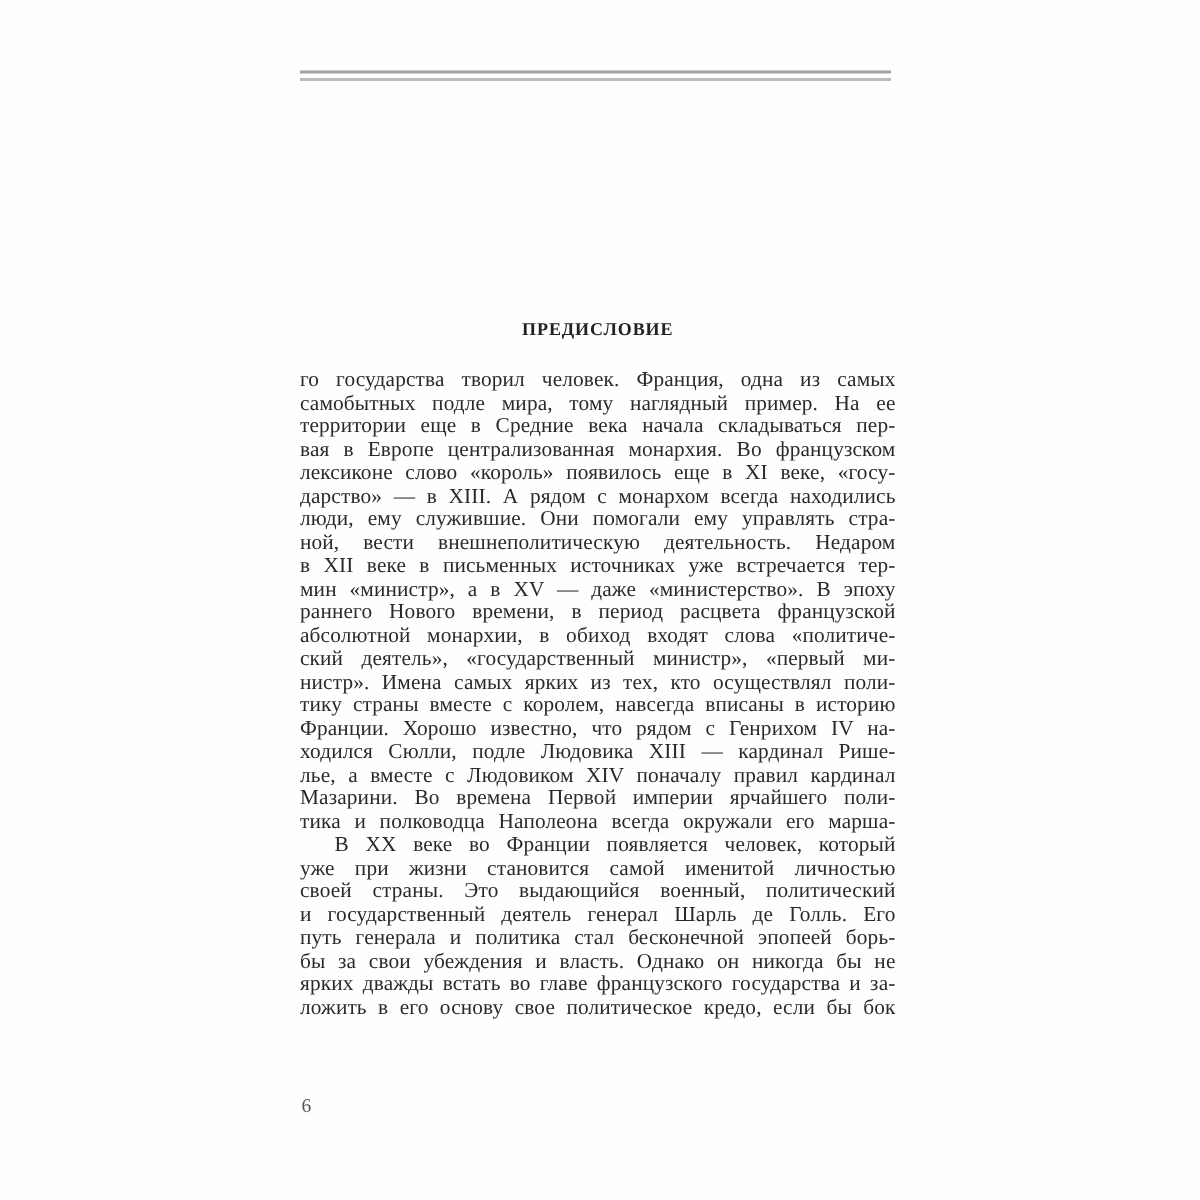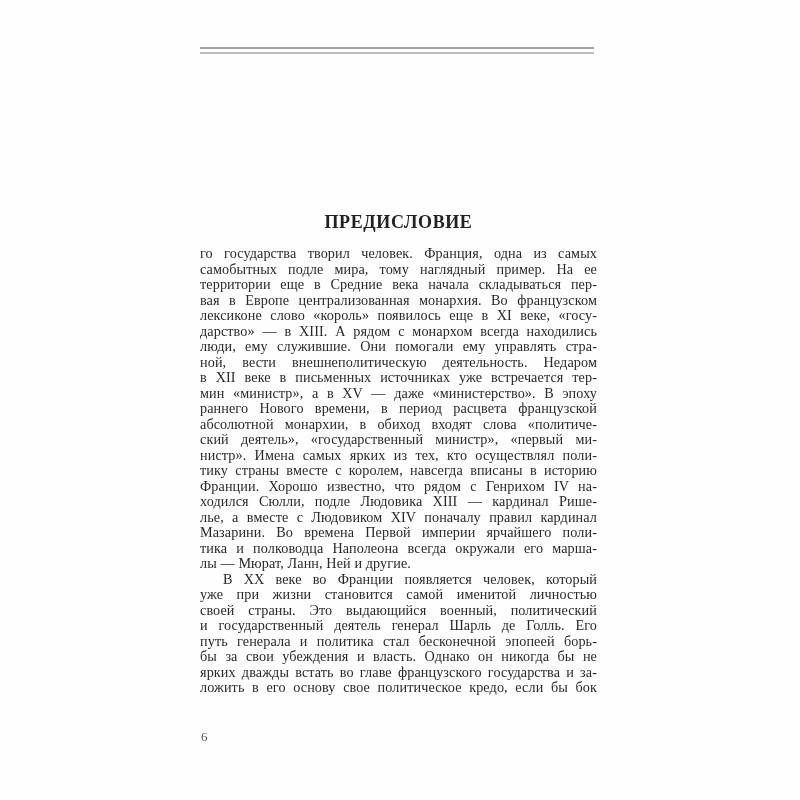--- a/index.html
+++ b/index.html
@@ -19,21 +19,21 @@
     width: 394px; height: 3px;
     border-top: 2px solid #a2a2a8;
     border-bottom: 2px solid #bcbcc1;
   }
 
   .chapter-title {
     position: absolute;
     left: 200px; top: 212px;
     width: 397px;
     text-align: center;
-    font-size: 18px;
+    font-size: 12px;
     font-weight: bold;
     letter-spacing: 0.6px;
     color: #222226;
   }
 
   .body-text {
     position: absolute;
     left: 200px; top: 246px;
     width: 397px;
     font-size: 14.2px;
@@ -77,21 +77,20 @@
       <div class="tline">раннего Нового времени, в период расцвета французской</div>
       <div class="tline">абсолютной монархии, в обиход входят слова «политиче-</div>
       <div class="tline">ский деятель», «государственный министр», «первый ми-</div>
       <div class="tline">нистр». Имена самых ярких из тех, кто осуществлял поли-</div>
       <div class="tline">тику страны вместе с королем, навсегда вписаны в историю</div>
       <div class="tline">Франции. Хорошо известно, что рядом с Генрихом IV на-</div>
       <div class="tline">ходился Сюлли, подле Людовика XIII — кардинал Рише-</div>
       <div class="tline">лье, а вместе с Людовиком XIV поначалу правил кардинал</div>
       <div class="tline">Мазарини. Во времена Первой империи ярчайшего поли-</div>
       <div class="tline">тика и полководца Наполеона всегда окружали его марша-</div>
-      <div class="tline no-just">лы — Мюрат, Ланн, Ней и другие.</div>
       <div class="tline indent">В XX веке во Франции появляется человек, который</div>
       <div class="tline">уже при жизни становится самой именитой личностью</div>
       <div class="tline">своей страны. Это выдающийся военный, политический</div>
       <div class="tline">и государственный деятель генерал Шарль де Голль. Его</div>
       <div class="tline">путь генерала и политика стал бесконечной эпопеей борь-</div>
       <div class="tline">бы за свои убеждения и власть. Однако он никогда бы не</div>
       <div class="tline">ярких дважды встать во главе французского государства и за-</div>
       <div class="tline">ложить в его основу свое политическое кредо, если бы бок</div>
     </div>
   <div class="page-number">6</div>

